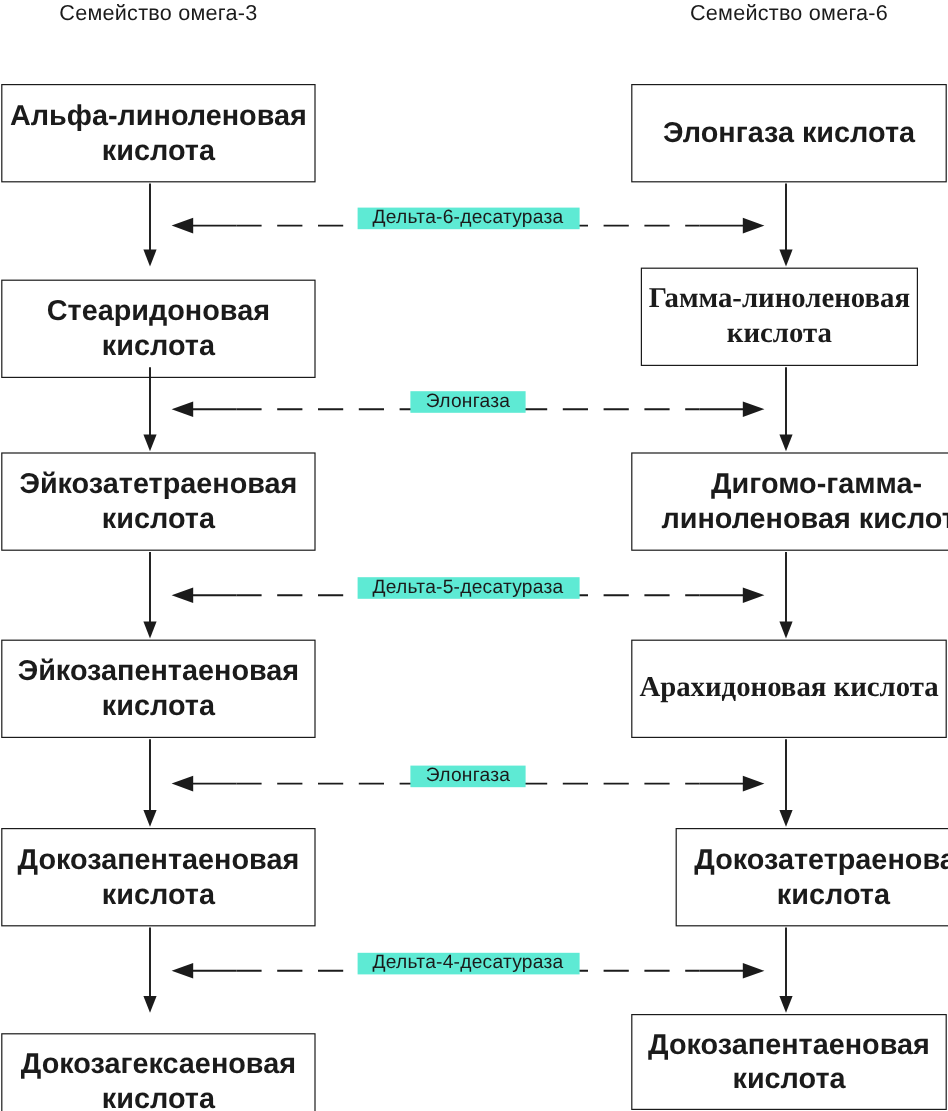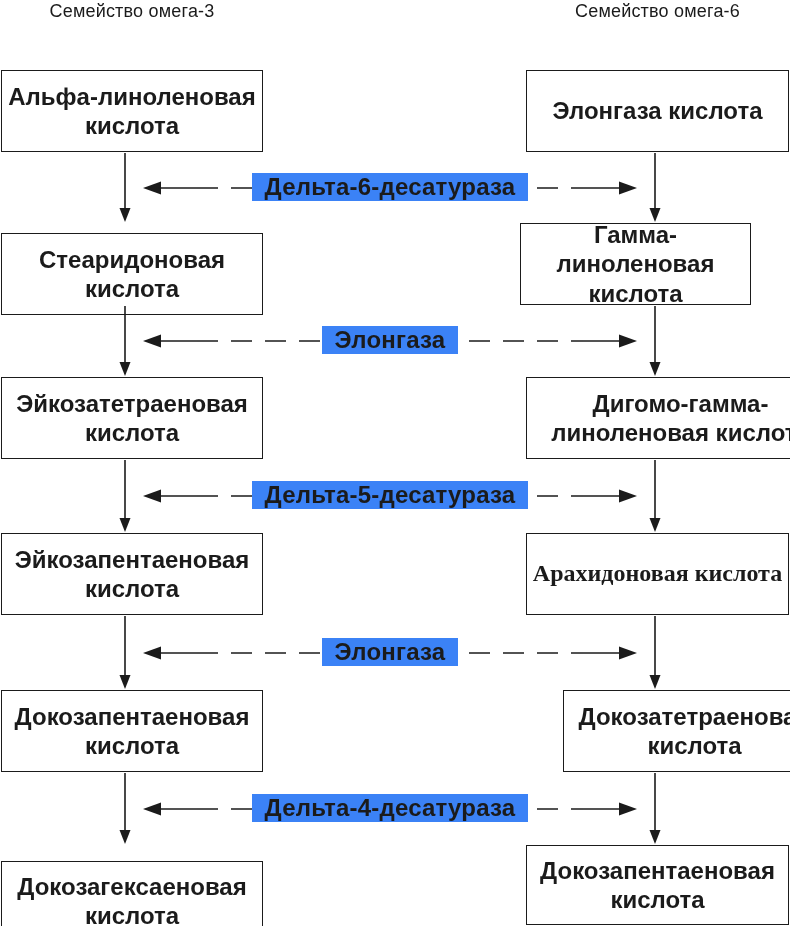--- a/index.html
+++ b/index.html
@@ -51,24 +51,24 @@
   .enzyme-label {
     position: absolute;
     left: 143px;
     width: 494px;
     text-align: center;
     z-index: 2;
     pointer-events: none;
   }
   .enzyme-label span {
     display: inline-block;
-    background: #3b82f6;
+    background: #5eead4;
     padding: 0 13px;
-    font-size: 24px;
-    font-weight: 700;
+    font-size: 16px;
+    font-weight: 400;
     color: #1b1b1b;
     letter-spacing: 0.2px;
     white-space: nowrap;
   }
 </style>
 </head>
 <body>
 
 <div class="canvas">
   <div class="col-header left">Семейство омега-3</div>
@@ -121,21 +121,21 @@
       <polygon points="637,809 619,802.5 619,815.5" fill="#1b1b1b"></polygon>
     </svg>
   <div id="boxes">
       <div class="acid-box" style="left: 1px; width: 262px; top: 70px; height: 82px;">Альфа-линоленовая кислота</div>
       <div class="acid-box" style="left: 1px; width: 262px; top: 233px; height: 82px;">Стеаридоновая кислота</div>
       <div class="acid-box" style="left: 1px; width: 262px; top: 377px; height: 82px;">Эйкозатетраеновая кислота</div>
       <div class="acid-box" style="left: 1px; width: 262px; top: 533px; height: 82px; text-align: center;">Эйкозапентаеновая кислота</div>
       <div class="acid-box" style="left: 1px; width: 262px; top: 690px; height: 82px;">Докозапентаеновая кислота</div>
       <div class="acid-box" style="left: 1px; width: 262px; top: 845px; height: 80px; margin-top: 16px;">Докозагексаеновая кислота</div>
       <div class="acid-box" style="left: 526px; width: 263px; top: 70px; height: 82px;">Элонгаза кислота</div>
-      <div class="acid-box" style="left: 520px; width: 231px; top: 223px; height: 82px;">Гамма-линоленовая кислота</div>
+      <div class="acid-box" style="left: 534px; width: 231px; top: 223px; height: 82px; font-family: Liberation Serif, serif;">Гамма-линоленовая кислота</div>
       <div class="acid-box" style="left: 526px; width: 309px; top: 377px; height: 82px;">Дигомо-гамма-линоленовая кислота</div>
       <div class="acid-box" style="left: 526px; width: 263px; top: 533px; height: 82px; font-family: Liberation Serif, serif;">Арахидоновая кислота</div>
       <div class="acid-box" style="left: 526px; width: 263px; top: 690px; height: 82px; margin-left: 37px;">Докозатетраеновая кислота</div>
       <div class="acid-box" style="left: 526px; width: 263px; top: 845px; height: 80px;">Докозапентаеновая кислота</div>
     </div>
   <div id="enzymes">
       <div class="enzyme-label" style="top: 173px;"><span>Дельта-6-десатураза</span></div>
       <div class="enzyme-label" style="top: 326px;"><span>Элонгаза</span></div>
       <div class="enzyme-label" style="top: 481px;"><span>Дельта-5-десатураза</span></div>
       <div class="enzyme-label" style="top: 638px;"><span>Элонгаза</span></div>

